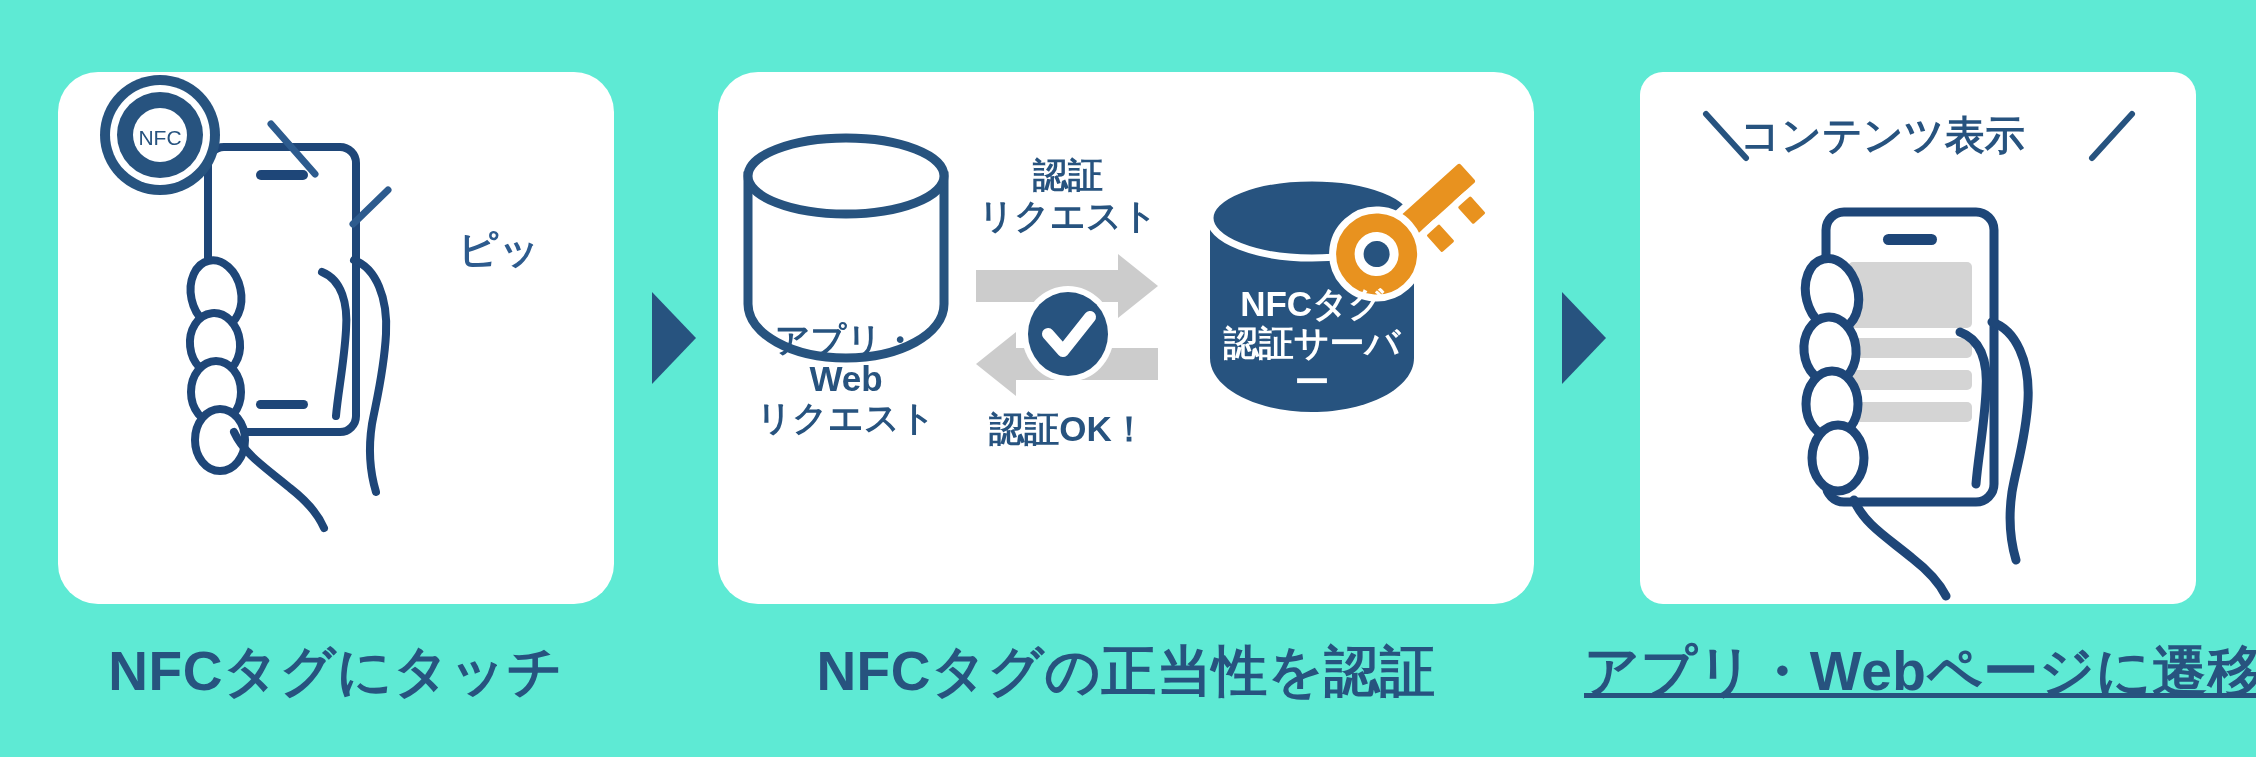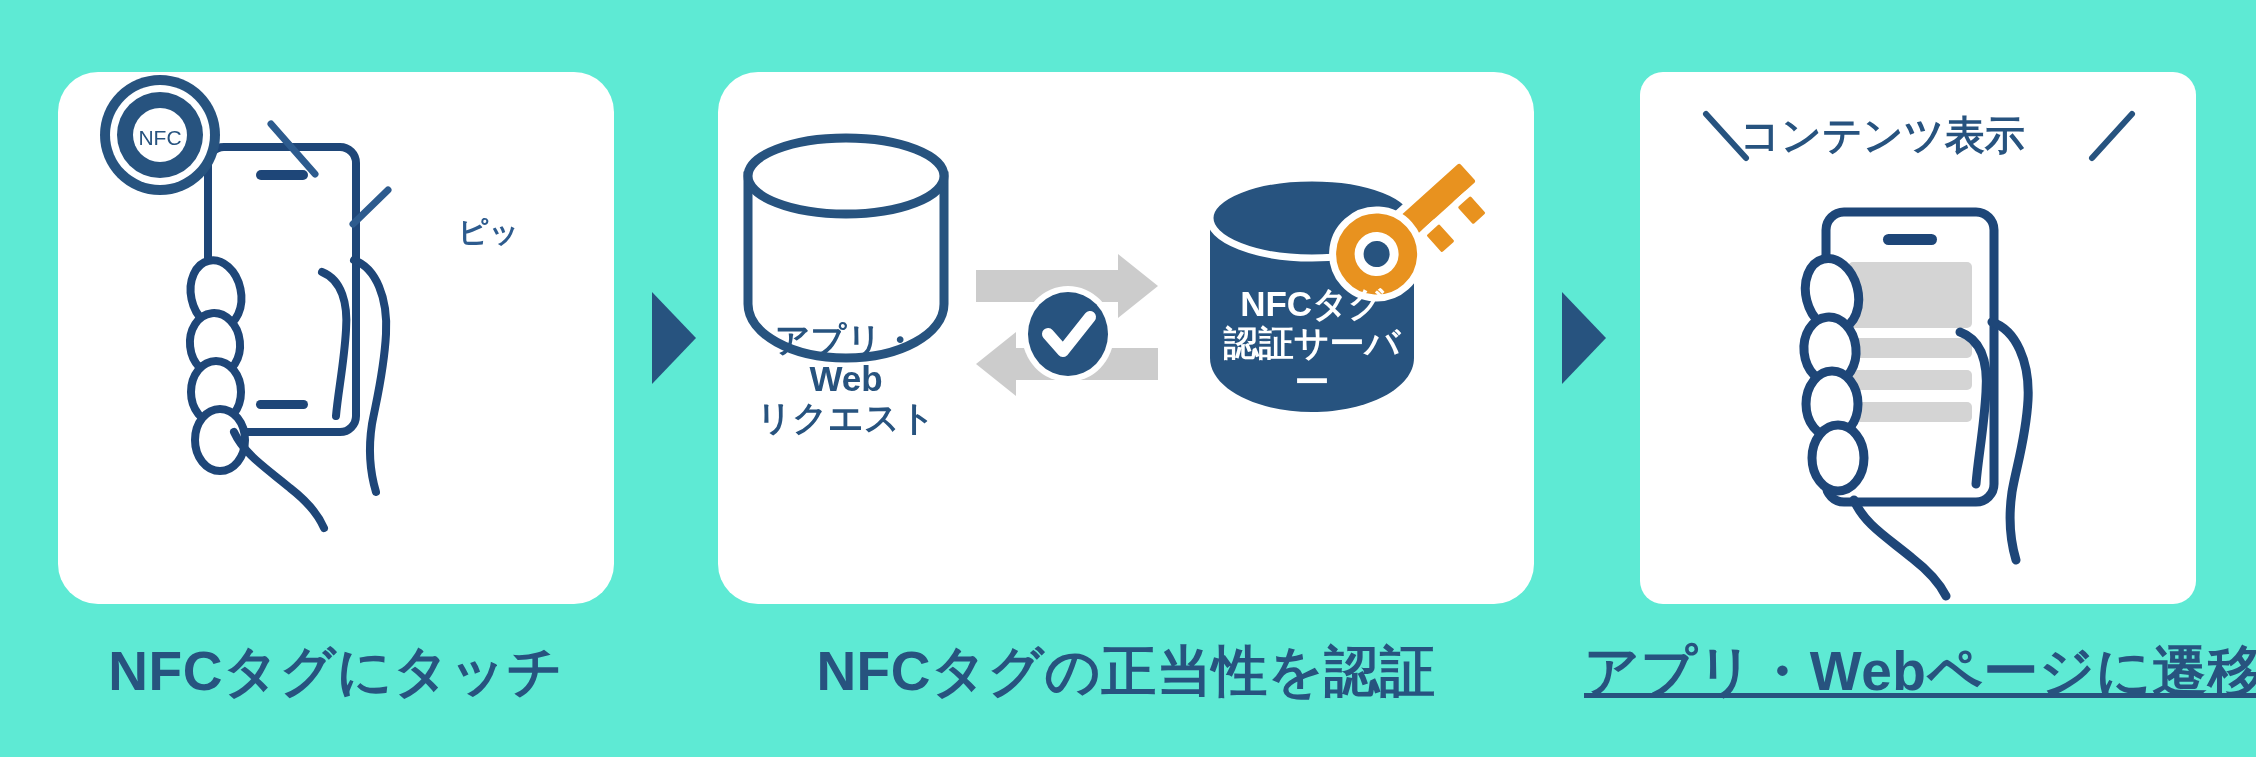--- a/index.html
+++ b/index.html
@@ -83,22 +83,22 @@
   #flow-label-ok      { left: 1020px; top: 432px; width: 210px; }
 
   
   .callout {
     position: absolute;
     color: #2d5b8e;
     font-weight: bold;
     white-space: nowrap;
   }
   #callout-beep {
-    left: 400px; top: 140px;
-    font-size: 30px;
+    left: 400px; top: 150px;
+    font-size: 40px;
   }
   #callout-content {
     left: 1740px; top: 112px;
     font-size: 40px;
     color: #27537f;
   }
 </style>
 </head>
 <body>
 
@@ -183,21 +183,24 @@
         <path d="M 330 262 L 345 279 L 372 245" fill="none" stroke="#ffffff" stroke-width="12" stroke-linecap="round" stroke-linejoin="round"></path>
       </g>
     </svg>
 
     <div class="cyl-label" id="label-app-server" style="position:absolute;left:32px;top:248px;width:192px;">アプリ・Web
 リクエスト</div>
 
     <div class="cyl-label" id="label-auth-server" style="position:absolute;left:492px;top:212px;width:204px;">NFCタグ
 認証サーバー</div>
 
-
+    <div class="flow-label" id="flow-label-request" style="position:absolute;left:242px;top:82px;width:216px;">認証
+リクエスト</div>
+
+    <div class="flow-label" id="flow-label-ok" style="position:absolute;left:242px;top:336px;width:216px;">認証OK！</div>
   </div>
 
   <div class="card" id="card-3">
     <svg class="art" width="556" height="532" viewBox="0 0 556 532">
 
       <g stroke="#27537f" stroke-width="6" stroke-linecap="round">
         <line x1="66" y1="42" x2="106" y2="86"></line>
         <line x1="492" y1="42" x2="452" y2="86"></line>
       </g>
 

